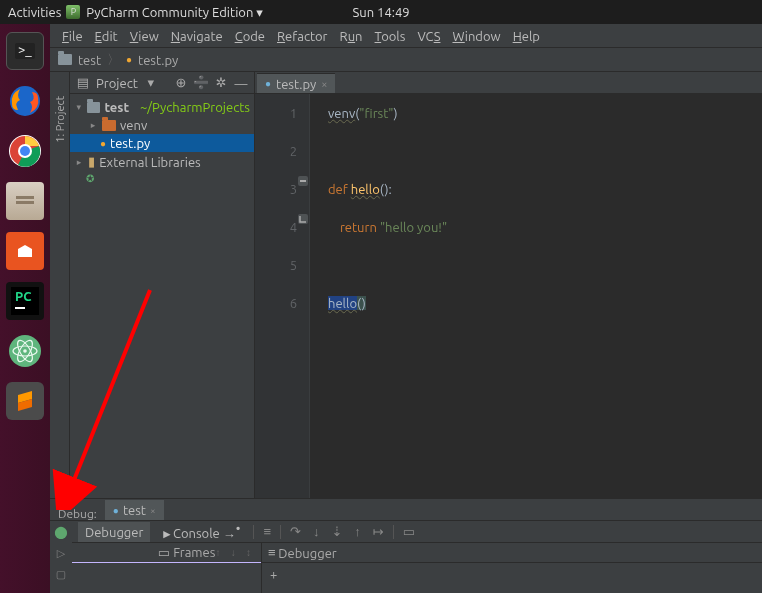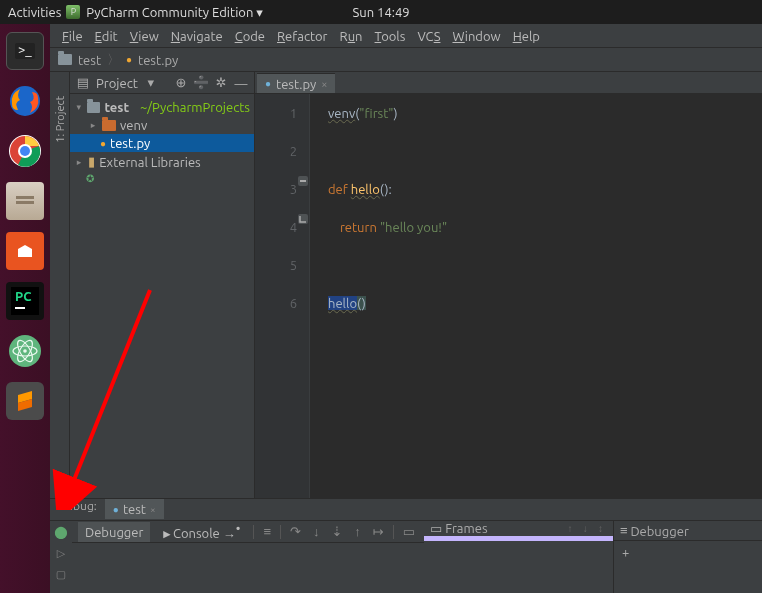--- a/index.html
+++ b/index.html
@@ -64,41 +64,41 @@
 .code { flex:1; padding-left:18px; white-space:pre; }
 .kw { color:#cc7832; }
 .str { color:#6a8759; }
 .fnname { color:#ffc66d; text-decoration:underline wavy #6a6a50; text-decoration-thickness:1px; }
 .ident-w { text-decoration:underline wavy #6a6a50; text-decoration-thickness:1px; }
 .call-hl { background:#214283; }
 .paren-hl { background:#3b514d; }
 
 
 .debug-panel { height:95px; background:#3c3f41; border-top:1px solid #2b2b2b; display:flex; flex-direction:column; }
-.debug-panel .dbg-tab-row { height:22px; display:flex; align-items:flex-start; border-bottom:1px solid #2b2b2b; }
+.debug-panel .dbg-tab-row { height:22px; display:flex; align-items:flex-end; border-bottom:1px solid #2b2b2b; }
 .dbg-tab-row .lbl { padding:0 8px; font-size:12px; color:#aaa; }
 .dbg-tab-row .runcfg { display:flex; align-items:center; gap:4px; padding:0 8px; height:20px; background:#515658; font-size:12px; }
 .dbg-tab-row .runcfg .py { color:#6fb1d8; font-weight:bold; font-size:10px; }
 .dbg-tab-row .runcfg .close { color:#888; font-size:10px; }
 
 .debug-body { flex:1; display:flex; }
 .debug-left-btns { width:22px; display:flex; flex-direction:column; align-items:center; padding-top:4px; gap:8px; }
 .bug-ic { color:#5ea76e; font-size:12px; }
 .dbg-ic { color:#808080; font-size:11px; }
 
-.dbg-main { flex:1; display:flex; flex-direction:row; }
+.dbg-main { flex:1; display:flex; flex-direction:column; }
 .dbg-toolbar { height:22px; display:flex; align-items:center; gap:6px; padding:0 6px; border-bottom:1px solid #2b2b2b; font-size:12px; }
 .dbg-toolbar .tab { padding:2px 6px; border:1px solid transparent; }
 .dbg-toolbar .tab.active { background:#4e5254; }
 .dbg-toolbar .sep { width:1px; height:14px; background:#555; }
 .dbg-toolbar .btn { color:#888; padding:0 3px; }
 
 .dbg-content { flex:1; display:flex; }
 .frames { flex:0 0 190px; display:flex; flex-direction:column; border-right:1px solid #2b2b2b; }
-.frames .hdr { height:20px; display:flex; align-items:center; justify-content:space-between; padding:0 6px; font-size:12px; color:#aaa; border-bottom:5px solid #c4b5fd; }
+.frames .hdr { height:20px; display:flex; align-items:center; justify-content:flex-end; padding:0 6px; font-size:12px; color:#aaa; border-bottom:1px solid #c4b5fd; }
 .frames .hdr .nav { color:#666; font-size:10px; letter-spacing:4px; }
 .vars { flex:1; }
 .vars .hdr { height:20px; display:flex; align-items:center; padding:0 6px; font-size:12px; color:#aaa; border-bottom:1px solid #2b2b2b; }
 .vars .plus { padding:4px 8px; color:#aaa; }
 
 
 .arrow-ann { position:absolute; left:50px; top:280px; width:110px; height:230px; pointer-events:none; z-index:50; }
 </style>
 </head>
 <body>

